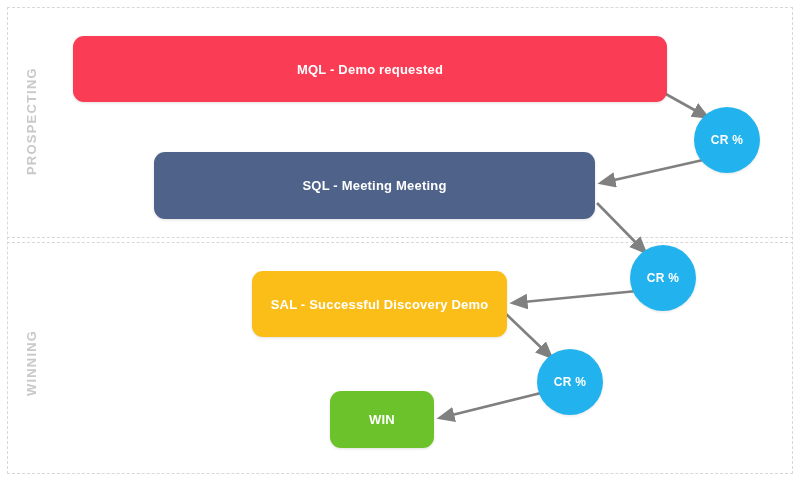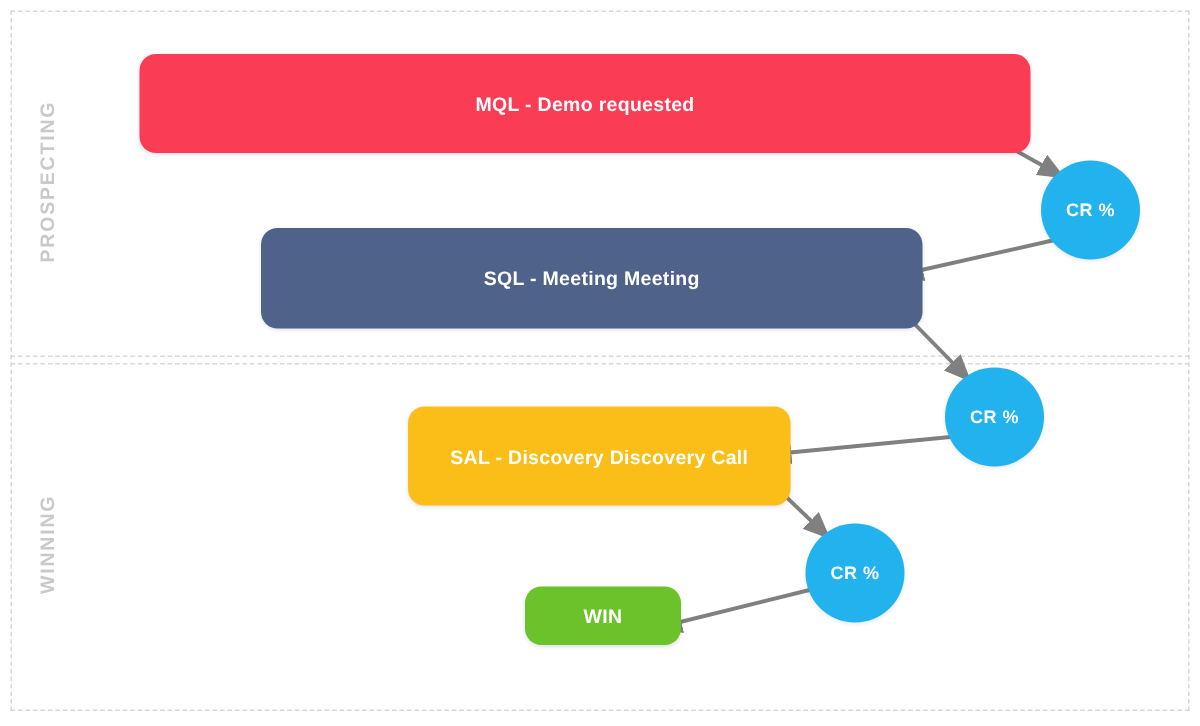--- a/index.html
+++ b/index.html
@@ -70,36 +70,35 @@
     justify-content: center;
     border-radius: 11px;
     color: #ffffff;
     font-size: 13px;
     font-weight: bold;
     letter-spacing: 0.2px;
     text-align: center;
     box-sizing: border-box;
     box-shadow: 0 1px 3px rgba(0,0,0,0.12);
     font-family: "Liberation Sans", sans-serif;
-    margin-left: 20px;
   }
   #box-mql {
     left: 73px;  top: 36px;  width: 594px; height: 66px;
     background: #fa3c55;
   }
   #box-sql {
     left: 154px; top: 152px; width: 441px; height: 67px;
     background: #4f6289;
   }
   #box-sal {
     left: 252px; top: 271px; width: 255px; height: 66px;
     background: #fbbe18;
   }
   #box-win {
-    left: 330px; top: 391px; width: 104px; height: 39px;
+    left: 330px; top: 391px; width: 104px; height: 57px;
     background: #6cc22b;
   }
   
   .cr-circle {
     position: absolute;
     width: 66px;
     height: 66px;
     border-radius: 50%;
     background: #22b3ee;
     display: flex;
@@ -158,21 +157,21 @@
 
     <line x1="505" y1="313" x2="551" y2="357" stroke="#808080" stroke-width="2.6" marker-end="url(#arrowhead)"></line>
 
     <line x1="545" y1="392" x2="440" y2="418" stroke="#808080" stroke-width="2.6" marker-end="url(#arrowhead)"></line>
   </svg>
 
   <div class="stage-box" id="box-mql">MQL - Demo requested</div>
 
   <div class="stage-box" id="box-sql">SQL - Meeting Meeting</div>
 
-  <div class="stage-box" id="box-sal">SAL - Discovery Discovery Call</div>
+  <div class="stage-box" id="box-sal">SAL - Successful Discovery Demo</div>
 
   <div class="stage-box" id="box-win">WIN</div>
 
   <div class="cr-circle" id="cr-circle-1">CR %</div>
 
   <div class="cr-circle" id="cr-circle-2">CR %</div>
 
   <div class="cr-circle" id="cr-circle-3">CR %</div>
 
 </div>

